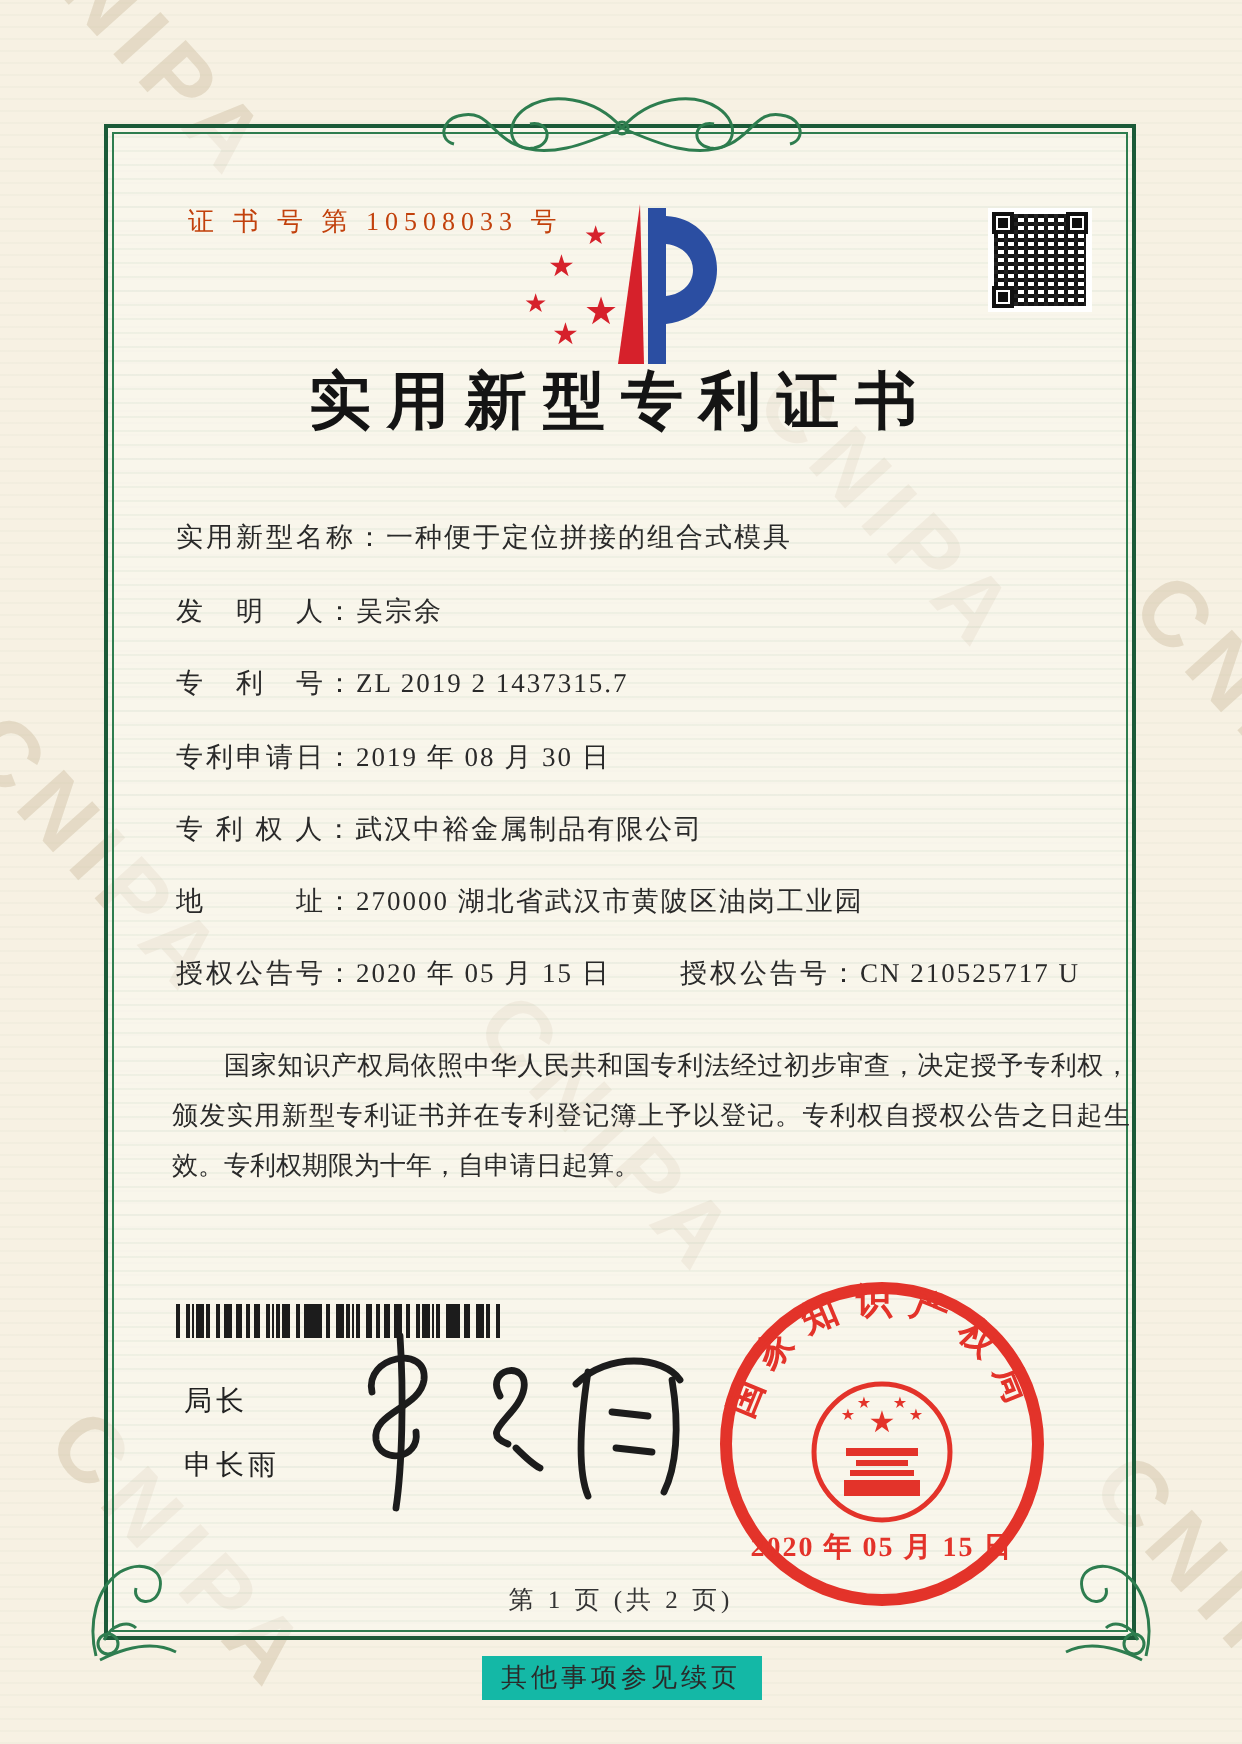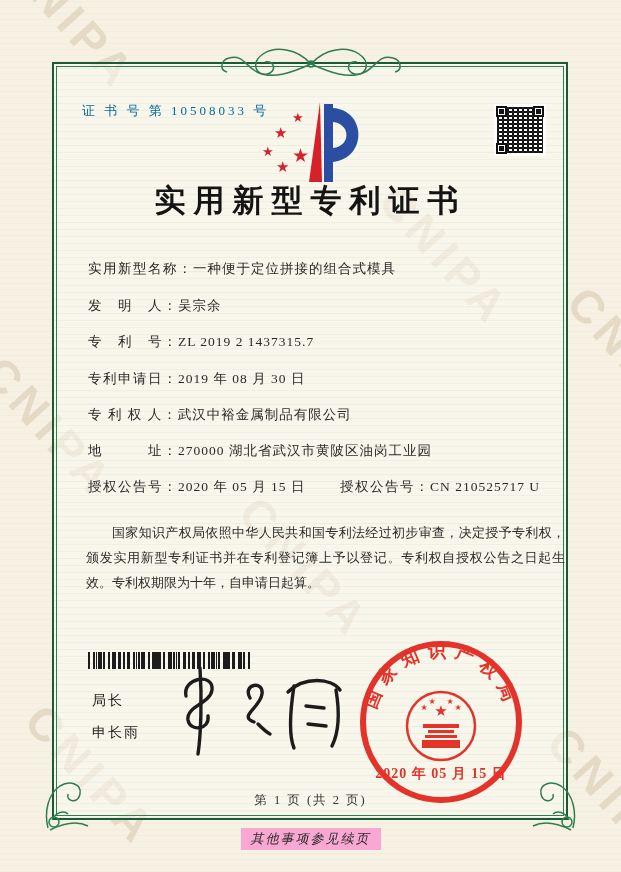--- a/index.html
+++ b/index.html
@@ -28,21 +28,21 @@
   }
   .frame::before{
     content:"";position:absolute;inset:2px;border:1px solid #2e7d4f;pointer-events:none;
   }
   .ornament-top{position:absolute;left:50%;top:42px;transform:translateX(-50%);z-index:3;}
   .ornament-corner{position:absolute;bottom:40px;z-index:3;}
   .ornament-corner.left{left:42px;}
   .ornament-corner.right{right:42px;transform:scaleX(-1);}
   
   .cert-no{
-    position:absolute;left:82px;top:102px;font-size:13px;letter-spacing:3px;color:#0369a1;z-index:4;
+    position:absolute;left:94px;top:102px;font-size:13px;letter-spacing:3px;color:#c2410c;z-index:4;
   }
   .qr{
     position:absolute;left:494px;top:104px;width:52px;height:52px;background:#fff;
     padding:3px;box-sizing:border-box;z-index:4;
   }
   .qr .mods{
     position:relative;width:100%;height:100%;
     background:
       repeating-linear-gradient(0deg,#111 0 2px,transparent 2px 4px),
       repeating-linear-gradient(90deg,#111 0 2px,transparent 2px 5px);
@@ -84,22 +84,22 @@
   .sig-hand{position:absolute;left:172px;top:664px;z-index:4;}
   
   .seal{position:absolute;left:352px;top:638px;z-index:5;}
   
   .footer{
     position:absolute;left:0;right:0;top:792px;text-align:center;
     font-size:12.5px;letter-spacing:2px;color:#333;z-index:4;
   }
   .cont-note{
     position:absolute;left:50%;top:828px;transform:translateX(-50%);
-    font-size:13px;letter-spacing:2px;color:#2a2a2a;background:#f9a8d4;
-    padding:2px 10px;z-index:4;white-space:nowrap;font-style:italic;
+    font-size:13px;letter-spacing:2px;color:#2a2a2a;background:#14b8a6;
+    padding:2px 10px;z-index:4;white-space:nowrap;
   }
 </style>
 </head>
 <body>
 
 <span class="wm" style="left:-14px;top:-8px">CNIPA</span>
 <span class="wm" style="left:360px;top:228px">CNIPA</span>
 <span class="wm" style="left:548px;top:330px">CNIPA</span>
 <span class="wm" style="left:-36px;top:400px">CNIPA</span>
 <span class="wm" style="left:220px;top:540px">CNIPA</span>

